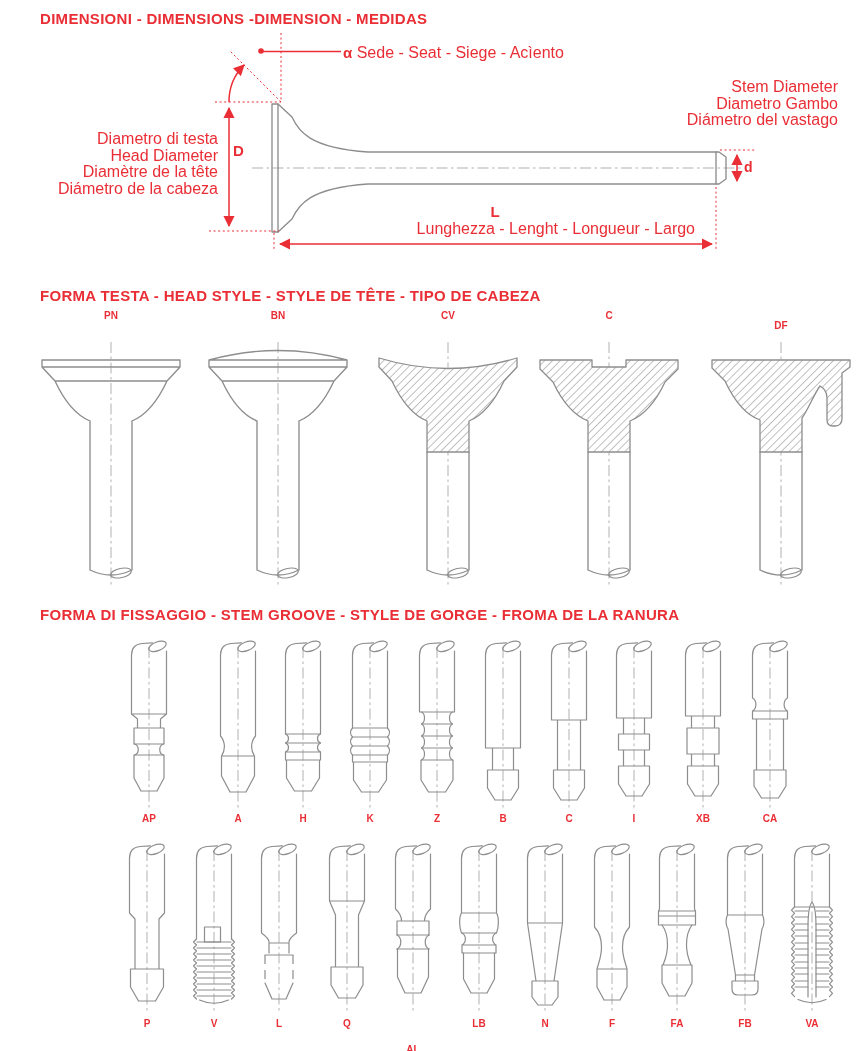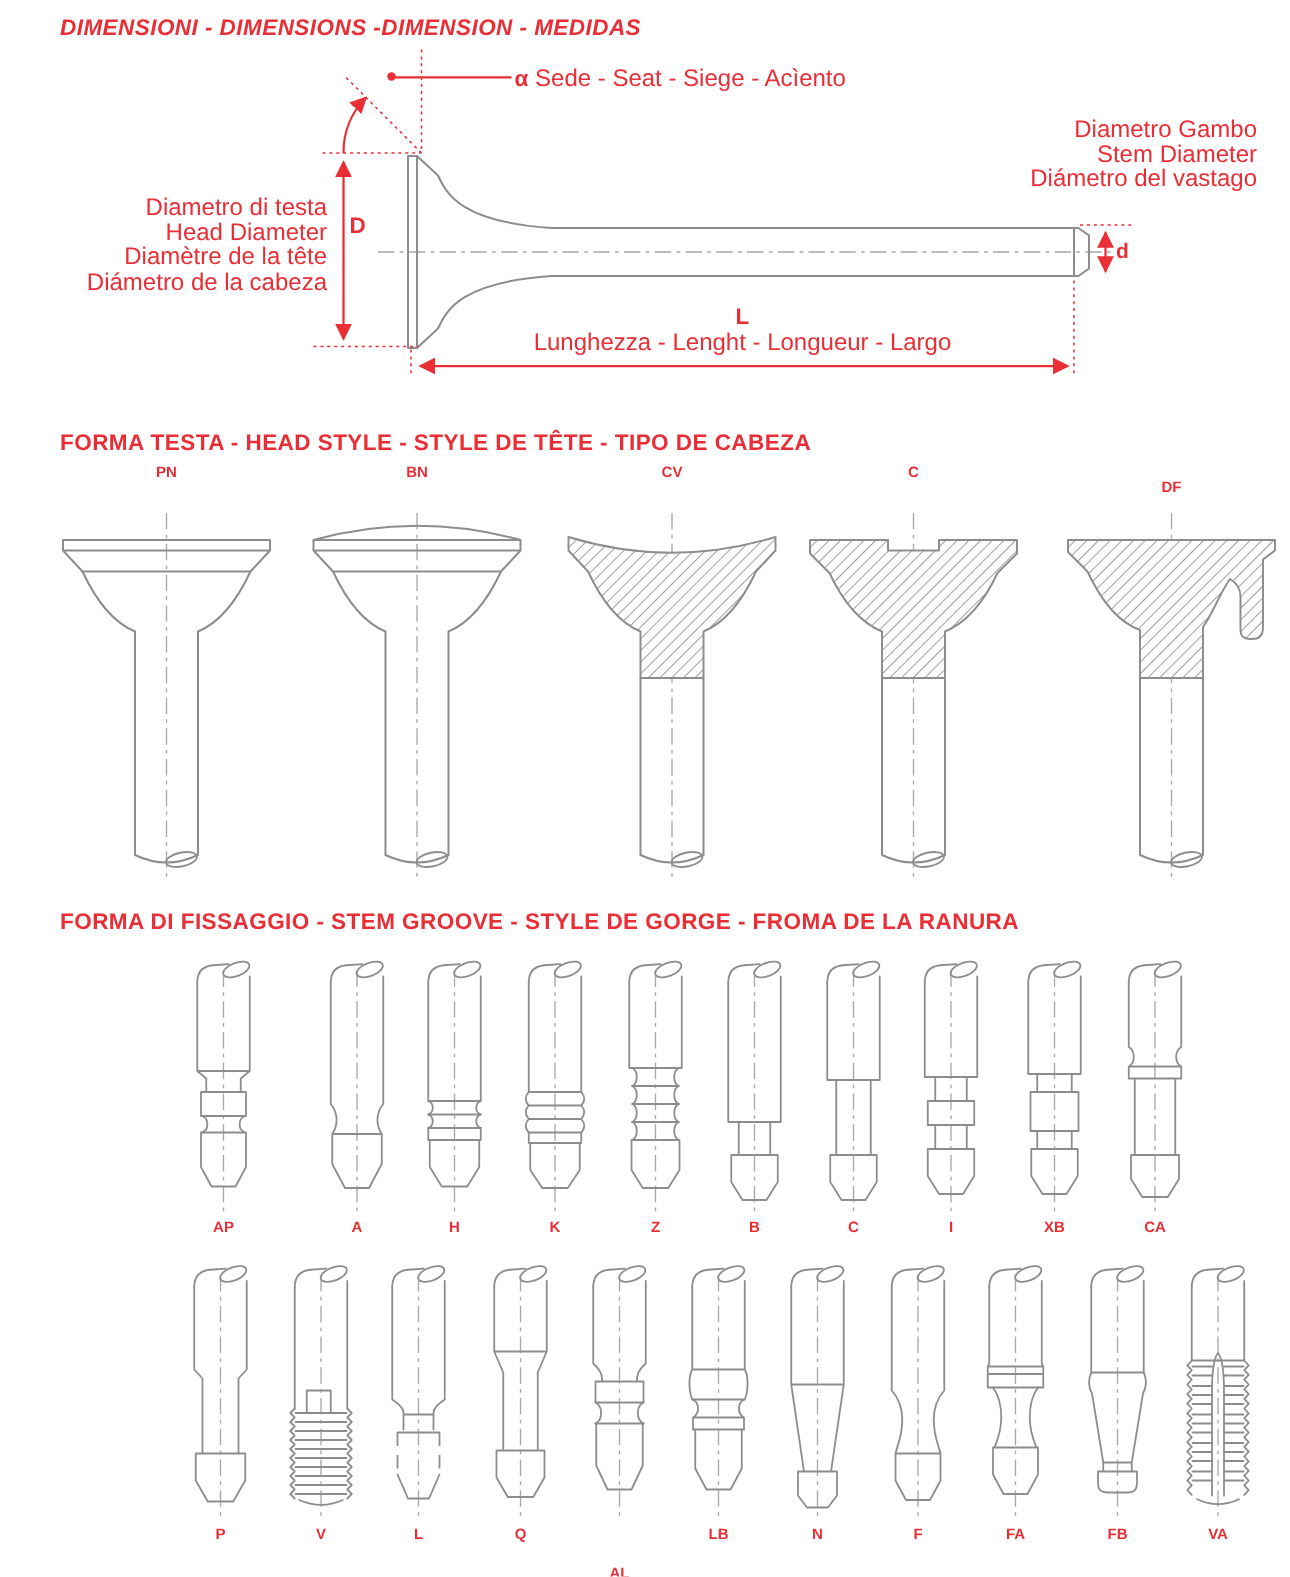--- a/index.html
+++ b/index.html
@@ -30,21 +30,21 @@
     <marker id="arr" viewBox="0 0 10 10" refX="9" refY="5" markerWidth="7.5" markerHeight="7.5" orient="auto-start-reverse">
       <path d="M0,0 L10,5 L0,10 Z" fill="#ea2e35"></path>
     </marker>
     <g id="st">
       <path class="g" d="M10.5,15 Q10.5,4.5 21,3.5 L31.5,2.8"></path>
       <ellipse class="g" cx="36.5" cy="6.3" rx="9.2" ry="4.4" transform="rotate(-21 36.5 6.3)" fill="url(#hatch)"></ellipse>
     </g>
   </defs>
 </svg>
 
-<div class="abs sec-title" style="left:40px;top:10px;font-style:italic;">DIMENSIONI - DIMENSIONS -DIMENSION - MEDIDAS</div>
+<div class="abs sec-title" style="left:40px;top:10px;">DIMENSIONI - DIMENSIONS -DIMENSION - MEDIDAS</div>
 
 <svg class="abs" style="left:0;top:0;" width="860" height="270" viewBox="0 0 860 270">
 
   <line class="cl" x1="252" y1="168" x2="744" y2="168"></line>
   <path class="g2" d="M272,104 V232 M278,104 V232 M272,104 H278 M272,232 H278"></path>
   <path class="g2" d="M278,104 L292,117 C298,130 308,148 368,152 H716"></path>
   <path class="g2" d="M278,232 L292,219 C298,206 308,188 368,184 H716"></path>
   <path class="g2" d="M716,152 V184 M716,152 H719 L726,157 V179 L719,184 H716"></path>
 
   <path class="rdot" d="M281,33 V102 M281,102 L230,51 M215,102 H281 M209,231 H279 M274,233 V251 M716,187 V251 M720,150 H755"></path>
@@ -56,36 +56,36 @@
   <line class="rs" x1="280" y1="244" x2="712" y2="244" marker-start="url(#arr)" marker-end="url(#arr)"></line>
   <line class="rs" x1="737" y1="155" x2="737" y2="181" marker-start="url(#arr)" marker-end="url(#arr)"></line>
 </svg>
 
 <div class="abs" style="left:343px;top:44px;white-space:nowrap;">
   <span class="red-sym" style="font-size:15px;">α</span>
   <span class="red-sm">Sede - Seat - Siege - Acìento</span>
 </div>
 
 <div class="abs red-sm" style="left:600px;top:79px;width:238px;text-align:right;">
+  <span style="display:block">Stem Diameter</span>
   <span style="display:block">Diametro Gambo</span>
-  <span style="display:block">Stem Diameter</span>
   <span style="display:block">Diámetro del vastago</span>
 </div>
 <div class="abs red-sym" style="left:744px;top:159px;font-size:14px;">d</div>
 
 <div class="abs red-sm" style="left:30px;top:131px;width:188px;text-align:right;">
   <span style="display:block">Diametro di testa</span>
   <span style="display:block">Head Diameter</span>
   <span style="display:block">Diamètre de la tête</span>
   <span style="display:block">Diámetro de la cabeza</span>
 </div>
 <div class="abs red-sym" style="left:233px;top:142px;font-size:15px;">D</div>
 
 <div class="abs red-sym" style="left:445px;top:203px;width:100px;text-align:center;font-size:15px;">L</div>
-<div class="abs red-sm" style="left:295px;top:221px;width:400px;text-align:center;">Lunghezza - Lenght - Longueur - Largo</div>
+<div class="abs red-sm" style="left:295px;top:221px;width:400px;text-align:right;">Lunghezza - Lenght - Longueur - Largo</div>
 
 <div class="abs sec-title" style="left:40px;top:287px;">FORMA TESTA - HEAD STYLE - STYLE DE TÊTE - TIPO DE CABEZA</div>
 
 <div class="abs fig-label" style="left:71px;top:310px;width:80px;">PN</div>
 <div class="abs fig-label" style="left:238px;top:310px;width:80px;">BN</div>
 <div class="abs fig-label" style="left:408px;top:310px;width:80px;">CV</div>
 <div class="abs fig-label" style="left:569px;top:310px;width:80px;">C</div>
 <div class="abs fig-label" style="left:741px;top:292px;width:80px;margin-top:28px;">DF</div>
 
 <svg class="abs" style="left:26px;top:334px;" width="170" height="258" viewBox="0 0 170 258">

